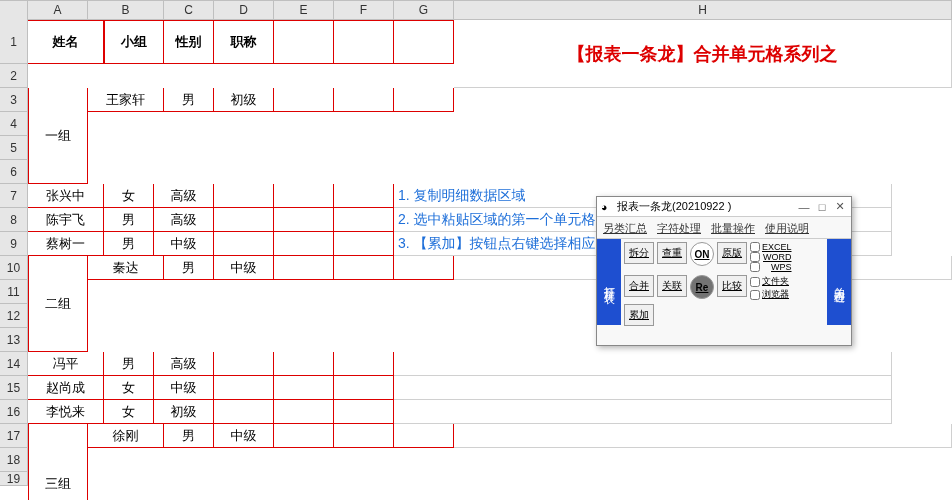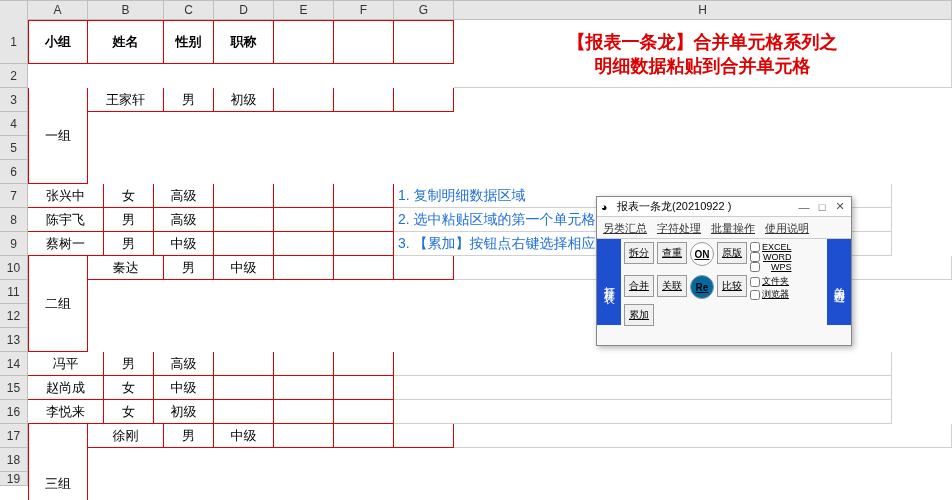--- a/index.html
+++ b/index.html
@@ -149,31 +149,30 @@
         <div class="row-hd" style="height: 24px;">13</div>
         <div class="row-hd" style="height: 24px;">14</div>
         <div class="row-hd" style="height: 24px;">15</div>
         <div class="row-hd" style="height: 24px;">16</div>
         <div class="row-hd" style="height: 24px;">17</div>
         <div class="row-hd" style="height: 24px;">18</div>
         <div class="row-hd" style="height: 14px;">19</div>
       </div>
     <div class="cells">
         <div class="cells-row">
+          <div class="cell hdr-cell rb-right rb-bottom rb-top" style="width: 76px; height: 44px;">姓名</div>
           <div class="cell hdr-cell rb-right rb-left rb-bottom rb-top" style="width: 60px; height: 44px;">小组</div>
-          <div class="cell hdr-cell rb-right rb-bottom rb-top" style="width: 76px; height: 44px;">姓名</div>
           <div class="cell hdr-cell rb-right rb-bottom rb-top" style="width: 50px; height: 44px;">性别</div>
           <div class="cell hdr-cell rb-right rb-bottom rb-top" style="width: 60px; height: 44px;">职称</div>
           <div class="cell rb-right rb-bottom rb-top" style="width: 60px; height: 44px;"></div>
           <div class="cell rb-right rb-bottom rb-top" style="width: 60px; height: 44px;"></div>
           <div class="cell rb-right rb-bottom rb-top" style="width: 60px; height: 44px;"></div>
           <div class="cell" style="width: 498px; height: 68px; align-items: center;">
             <div style="width:100%">
               <div class="title1">【报表一条龙】合并单元格系列之</div>
-              <div class="title2">明细数据粘贴到合并单元格</div>
             </div>
           </div>
         </div>
         <div class="cells-row">
           <div class="cell rb-right rb-left rb-bottom" style="width: 60px; height: 96px; position: relative;">一组</div>
           <div class="cell rb-right rb-bottom" style="width: 76px; height: 24px;">王家轩</div>
           <div class="cell rb-right rb-bottom" style="width: 50px; height: 24px;">男</div>
           <div class="cell rb-right rb-bottom" style="width: 60px; height: 24px;">初级</div>
           <div class="cell rb-right rb-bottom" style="width: 60px; height: 24px;"></div>
           <div class="cell rb-right rb-bottom" style="width: 60px; height: 24px;"></div>
@@ -290,21 +289,21 @@
             </label>
           <label class="w-check">
               <input type="checkbox" style="">
               <span>WPS</span>
             </label>
         </div>
       </div>
       <div class="w-row">
         <div class="w-btn">合并</div>
         <div class="w-btn">关联</div>
-        <div class="w-btn round" style="background:#0369a1">Re</div>
+        <div class="w-btn round" style="background:#737373">Re</div>
         <div class="w-btn">比较</div>
         <div class="w-checks">
           <label class="w-check">
               <input type="checkbox" style="">
               <span>文件夹</span>
             </label>
           <label class="w-check">
               <input type="checkbox" style="">
               <span>浏览器</span>
             </label>

